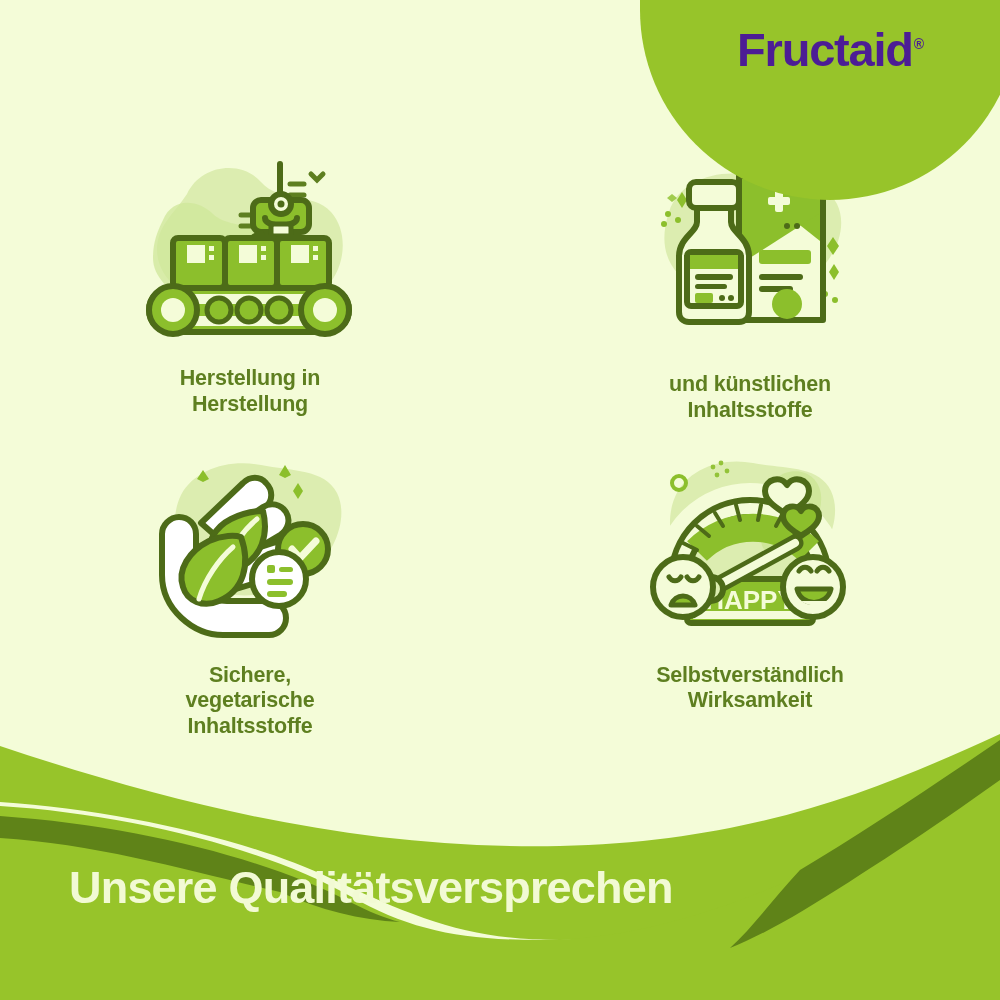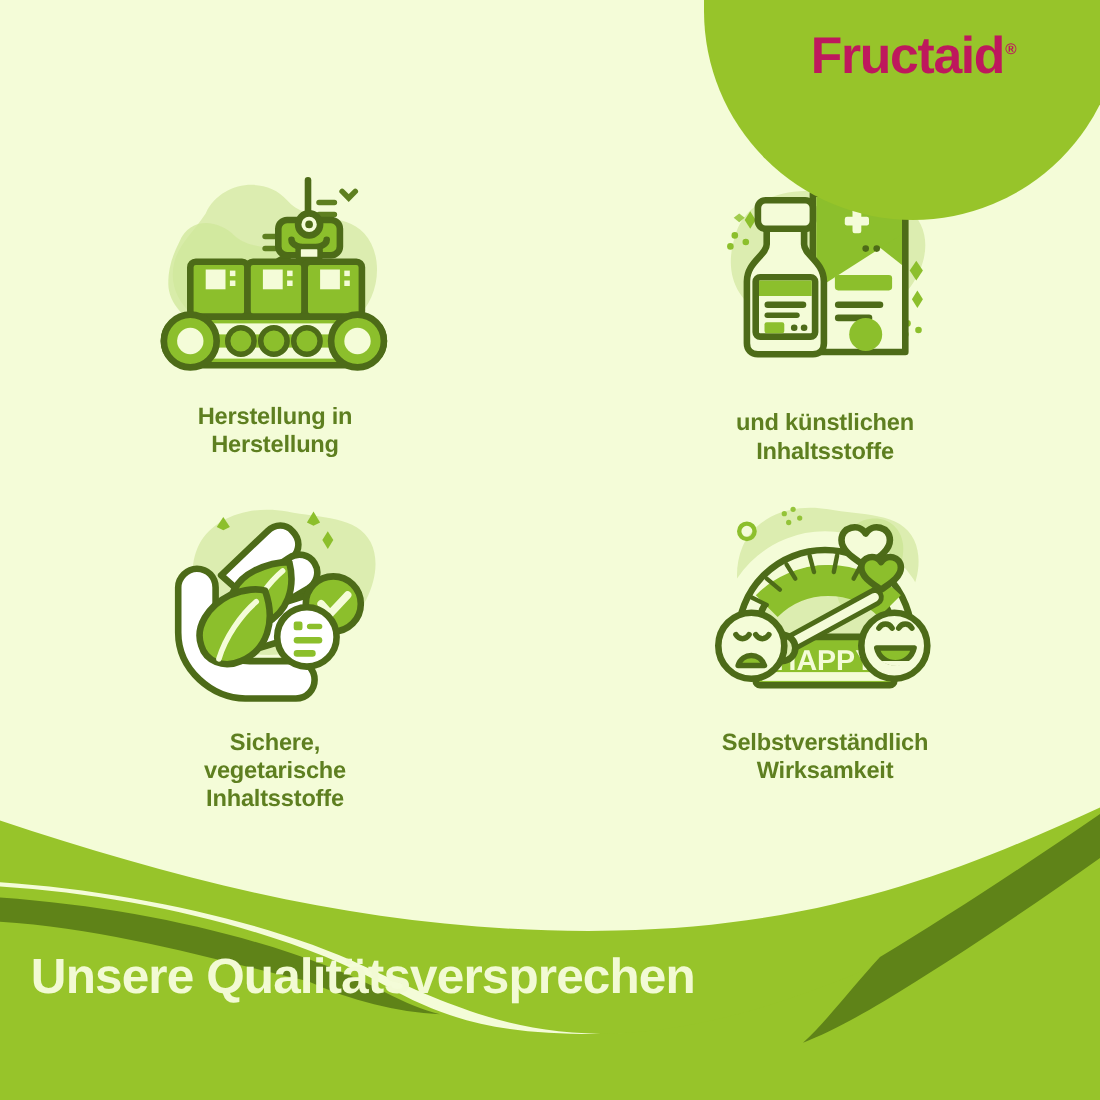--- a/index.html
+++ b/index.html
@@ -18,21 +18,21 @@
     background:#97c42a;
     border-radius:0 0 190px 190px;
     z-index:5;
   }
   .logo-wrap{
     position:absolute; top:0; left:640px; width:380px; height:200px;
     display:flex; align-items:flex-start; justify-content:center;
     padding-top:26px; box-sizing:border-box; z-index:6;
   }
   .logo-text{
-    font-size:47px; font-weight:700; color:#be185d;
+    font-size:47px; font-weight:700; color:#4c1d95;
     letter-spacing:-1.2px; line-height:1;
     position:relative; white-space:nowrap;
   }
   .logo-reg{
     font-size:14px; vertical-align:super; font-weight:700;
     margin-left:1px;
   }
 
   
   .grid{
@@ -52,21 +52,21 @@
   .cell.c2 .icon-box{margin-top:28px}
   .cell.c3 .icon-box{margin-top:14px}
   .cell.c4 .icon-box{margin-top:14px}
 
   
   .waves{position:absolute;left:0;bottom:0;width:1000px;height:290px;z-index:4;}
   .waves svg{display:block;width:1000px;height:290px;}
 
   .headline{
     position:absolute; left:0; bottom:0; width:1000px; height:290px;
-    z-index:6; display:flex; align-items:center; padding-left:28px;
+    z-index:6; display:flex; align-items:center; padding-left:69px;
     box-sizing:border-box; pointer-events:none;
   }
   .headline span{
     color:#f2fad4; font-size:45px; font-weight:700;
     letter-spacing:-0.8px; line-height:1; transform:translateY(32px);
   }
 </style>
 </head>
 <body>
 

